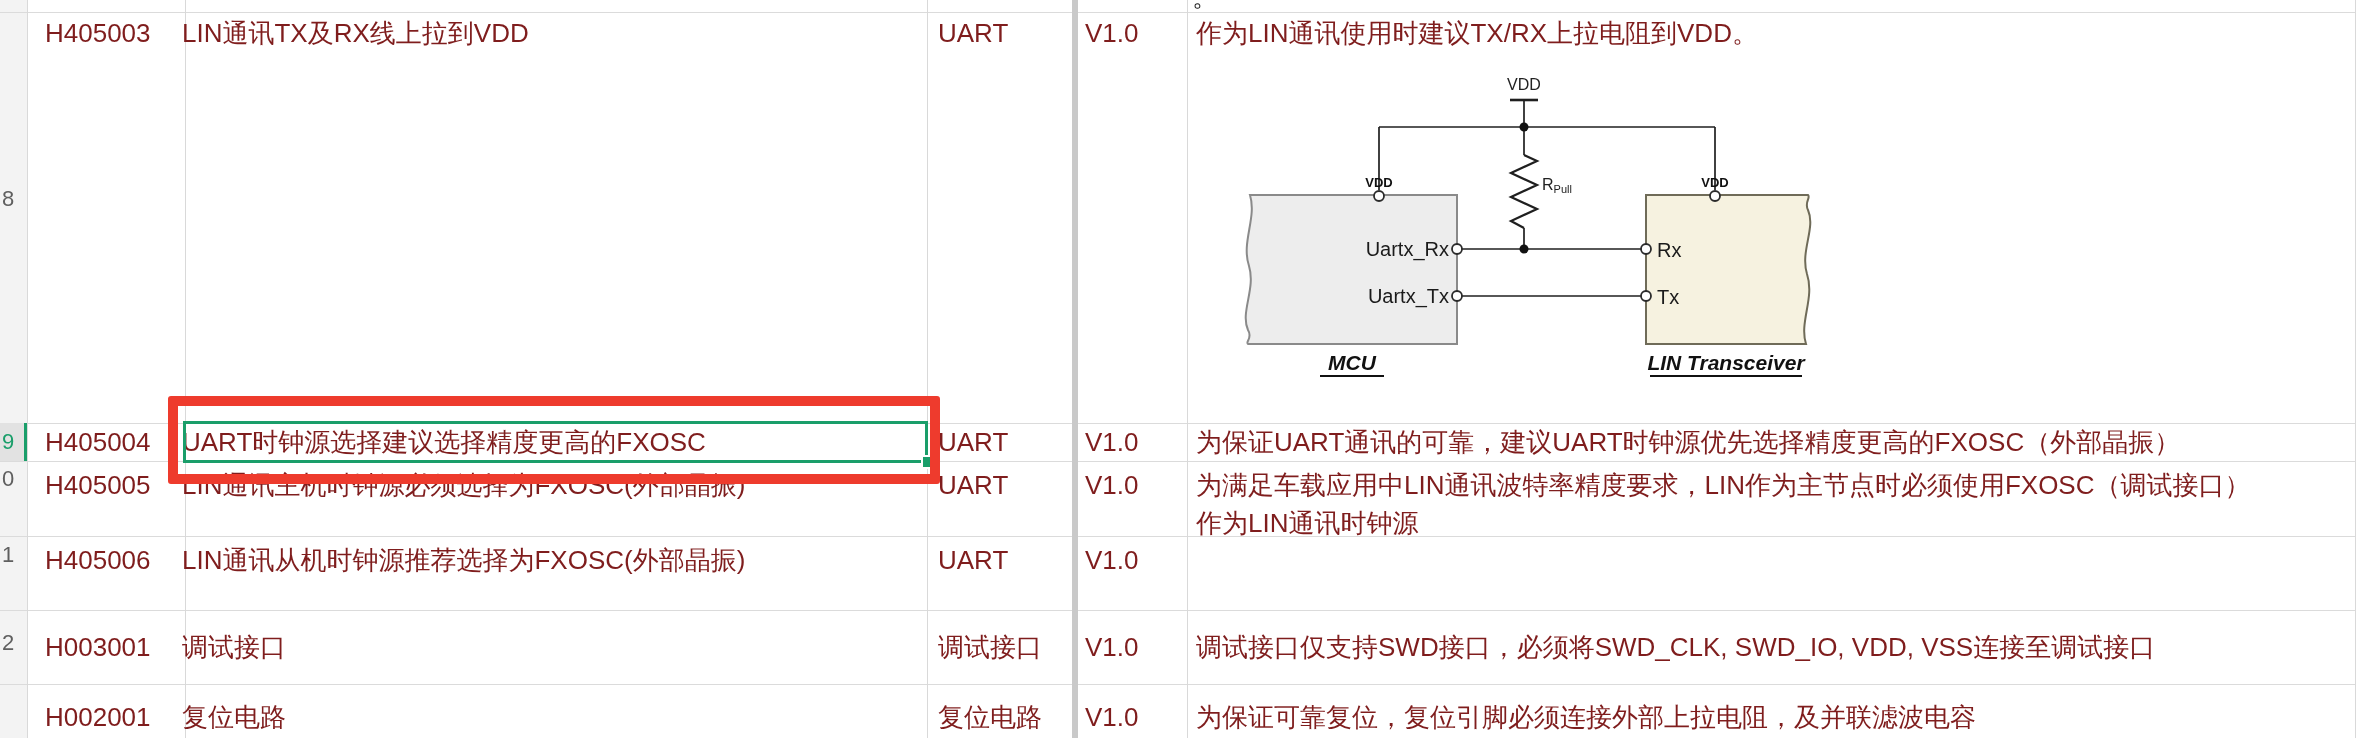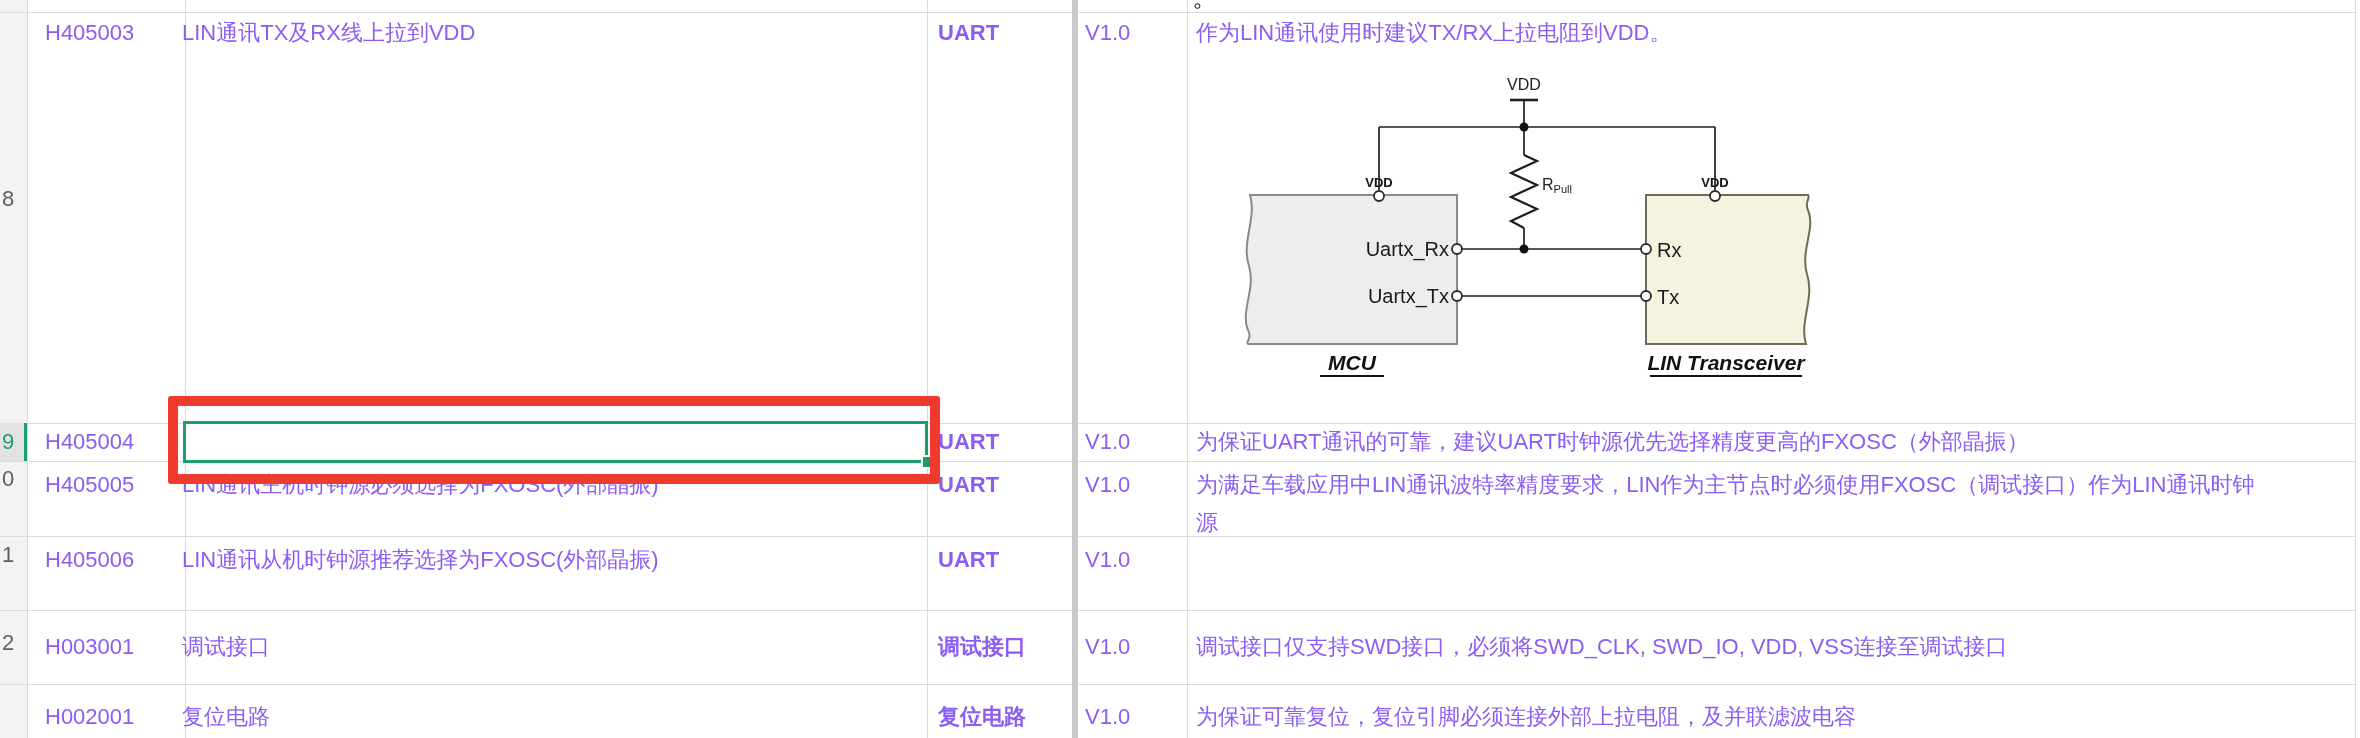--- a/index.html
+++ b/index.html
@@ -12,24 +12,24 @@
   .rowhdr-col{position:absolute;left:0;top:0;width:27px;height:738px;background:#f3f3f3;z-index:1;}
   .rowhdr-sel{position:absolute;left:0;top:423px;width:27px;height:38px;background:#e2e2e2;z-index:2;}
   .rowhdr-selbar{position:absolute;left:24px;top:423px;width:3px;height:38px;background:#1A9E6A;z-index:3;}
   .rownum{position:absolute;left:2px;width:24px;font-size:22px;line-height:26px;color:#5f5f5f;z-index:3;overflow:hidden;}
   .rownum.sel{color:#1A9E6A;}
   
   .hl{position:absolute;left:0;width:2355px;height:1px;background:#dbdbdb;z-index:1;}
   .vl{position:absolute;top:0;width:1px;height:738px;background:#d9d9d9;z-index:1;}
   .vl-thick{position:absolute;top:0;left:1072px;width:6px;height:738px;background:#c9c9c9;z-index:1;}
   
-  .cell{position:absolute;box-sizing:border-box;font-size:22px;line-height:38px;color:#8b5cf6;white-space:nowrap;z-index:2;}
+  .cell{position:absolute;box-sizing:border-box;font-size:26px;line-height:38px;color:#7f1d1d;white-space:nowrap;z-index:2;}
   .ca{left:27px;width:158px;padding-left:18px;}
   .cb{left:172px;width:742px;padding-left:10px;overflow:hidden;}
-  .cc{left:927px;width:148px;padding-left:11px;font-weight:bold;}
+  .cc{left:927px;width:148px;padding-left:11px;}
   .cd{left:1075px;width:112px;padding-left:10px;}
   .ce{left:1187px;width:1168px;padding-left:9px;padding-right:95px;white-space:normal;}
   .r1{top:12px;height:411px;padding-top:2px;}
   .r2{top:423px;height:38px;}
   .r3{top:461px;height:75px;padding-top:5px;}
   .r4{top:536px;height:74px;padding-top:5px;}
   .r5{top:610px;height:74px;padding-top:18px;}
   .r6{top:684px;height:45px;padding-top:14px;}
   
   .clip-prev{position:absolute;left:1192px;top:-16px;font-size:26px;line-height:26px;color:#1b1b1b;z-index:2;}
@@ -70,20 +70,21 @@
 
   <div class="clip-prev">。</div>
 
   <div class="cell ca r1">H405003</div>
   <div class="cell cb r1">LIN通讯TX及RX线上拉到VDD</div>
   <div class="cell cc r1">UART</div>
   <div class="cell cd r1">V1.0</div>
   <div class="cell ce r1">作为LIN通讯使用时建议TX/RX上拉电阻到VDD。</div>
 
   <div class="cell ca r2">H405004</div>
+  <div class="cell cb r2">UART时钟源选择建议选择精度更高的FXOSC</div>
   <div class="cell cc r2">UART</div>
   <div class="cell cd r2">V1.0</div>
   <div class="cell ce r2">为保证UART通讯的可靠，建议UART时钟源优先选择精度更高的FXOSC（外部晶振）</div>
 
   <div class="cell ca r3">H405005</div>
   <div class="cell cb r3">LIN通讯主机时钟源必须选择为FXOSC(外部晶振)</div>
   <div class="cell cc r3">UART</div>
   <div class="cell cd r3">V1.0</div>
   <div class="cell ce r3">为满足车载应用中LIN通讯波特率精度要求，LIN作为主节点时必须使用FXOSC（调试接口）作为LIN通讯时钟源</div>
 

